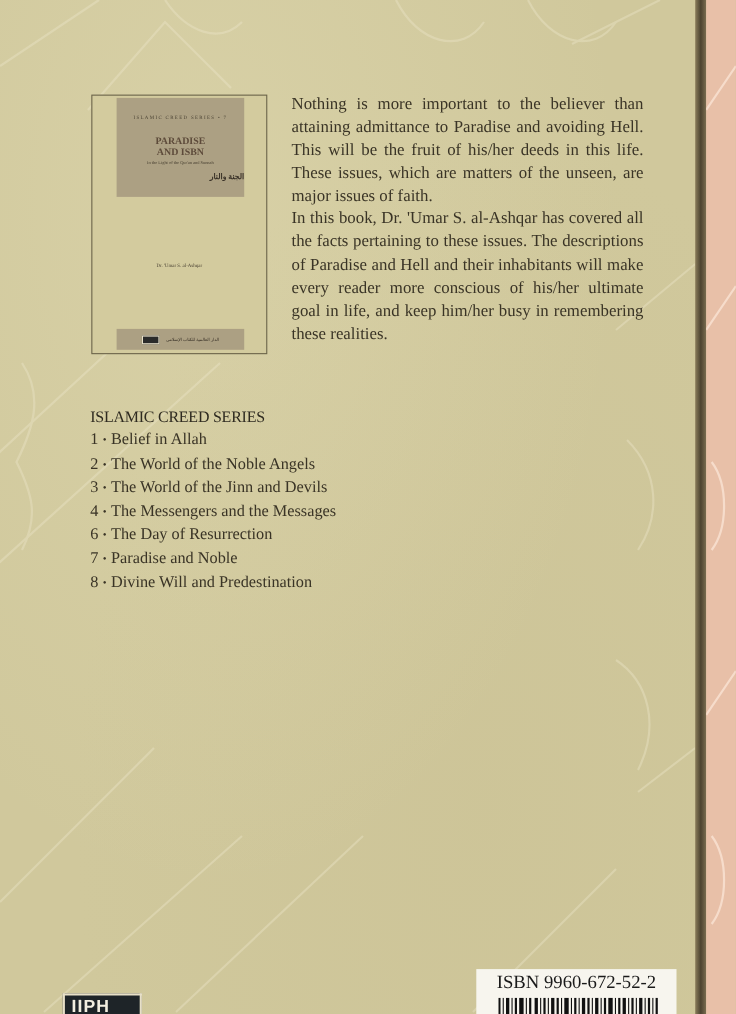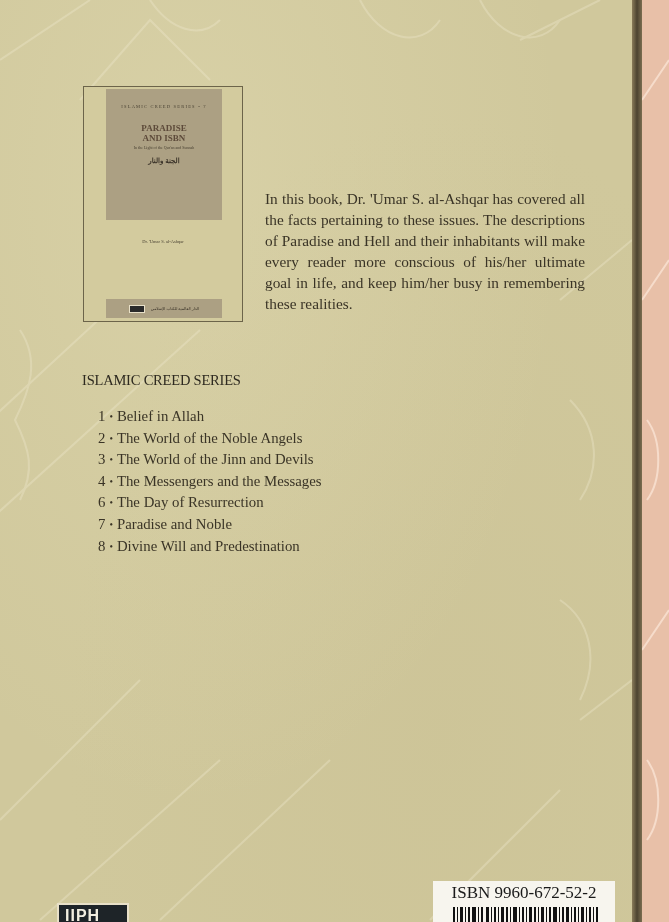--- a/index.html
+++ b/index.html
@@ -25,43 +25,43 @@
     position: absolute; left: 642px; top: 0; width: 27px; height: 922px;
     background: #e8c0a8;
   }
   .pages-edge svg { position: absolute; inset: 0; }
 
   .thumb {
     position: absolute; left: 83px; top: 86px; width: 160px; height: 236px;
     border: 1px solid #6c644a; background: #d3cb9e; box-sizing: border-box;
   }
   .thumb-top {
-    position: absolute; left: 22px; top: 2px; width: 116px; height: 131px;
+    position: absolute; left: 22px; top: 2px; width: 116px; height: 90px;
     background: #aca083; text-align: center;
   }
   .thumb-series { font-size: 4.5px; letter-spacing: 1.2px; margin-top: 15px; color: #4a4233; }
   .thumb-title { font-size: 9px; font-weight: bold; color: #5d4a3a; margin-top: 14px; line-height: 10px; }
   .thumb-sub { font-size: 4px; color: #4a4233; margin-top: 2px; }
-  .thumb-arabic { font-size: 7px; font-weight: bold; color: #3a3228; margin-top: 7px; }
+  .thumb-arabic { font-size: 7px; font-weight: bold; color: #3a3228; margin-top: 7px; text-align: right; }
   .thumb-author { position: absolute; left: 0; right: 0; top: 152px; text-align: center; font-size: 4.5px; color: #4a4233; }
   .thumb-bottom {
     position: absolute; left: 22px; top: 212px; width: 116px; height: 19px;
     background: #aca083; display: flex; align-items: center; justify-content: center; gap: 6px;
   }
   .thumb-logo { width: 14px; height: 6px; background: #2a2a2a; border: 1px solid #e8e0c8; }
   .thumb-pub { font-size: 4px; color: #3a3228; }
 
   .blurb { position: absolute; left: 265px; width: 320px; font-size: 15.3px; line-height: 21px; color: #3a3426; text-align: justify; }
   .blurb p { margin: 0; }
   .b1 { top: 84px; }
   .b2 { top: 188px; }
 
   .series { position: absolute; left: 82px; top: 370px; }
   .series-heading { font-size: 14.5px; font-weight: normal; color: #2e2a20; line-height: 20px; letter-spacing: -0.2px; }
-  .series ol { list-style: none; margin: 16px; padding: 0; }
+  .series ol { list-style: none; margin: 0; padding: 0; }
   .series li { font-size: 14.8px; line-height: 20.6px; color: #3a3426; }
   .series .num { display: inline-block; }
   .series .dot { display: inline-block; margin: 0 4px; font-size: 10px; vertical-align: 1px; }
 
   .isbn-box {
     position: absolute; left: 433px; top: 839px; width: 182px; height: 83px; background: #f7f5ee; margin-top: 42px;
   }
   .isbn-text { position: absolute; left: 0; right: 0; top: 2px; text-align: center; font-size: 17px; color: #1a1a1a; }
   .barcode { position: absolute; left: 20px; top: 26px; width: 146px; height: 57px; }
 
@@ -94,20 +94,23 @@
       <div class="thumb-sub">In the Light of the Qur'an and Sunnah</div>
       <div class="thumb-arabic">الجنة والنار</div>
     </div>
     <div class="thumb-author">Dr. 'Umar S. al-Ashqar</div>
     <div class="thumb-bottom">
       <div class="thumb-logo"></div>
       <div class="thumb-pub">الدار العالمية للكتاب الإسلامي</div>
     </div>
   </div>
 
+  <div class="blurb b1">
+    <p>Nothing is more important to the believer than attaining admittance to Paradise and avoiding Hell. This will be the fruit of his/her deeds in this life. These issues, which are matters of the unseen, are major issues of faith.</p>
+  </div>
   <div class="blurb b2">
     <p>In this book, Dr. 'Umar S. al-Ashqar has covered all the facts pertaining to  these issues.  The descriptions of Paradise and Hell and their inhabitants will make every reader more conscious of his/her ultimate goal in life, and keep him/her busy in remembering these realities.</p>
   </div>
 
   <div class="series">
     <div class="series-heading">ISLAMIC CREED SERIES</div>
     <ol>
       <li><span class="num">1</span><span class="dot">•</span><span>Belief in Allah</span></li>
       <li><span class="num">2</span><span class="dot">•</span><span>The World of the Noble Angels</span></li>
       <li><span class="num">3</span><span class="dot">•</span><span>The World of the Jinn and Devils</span></li>

